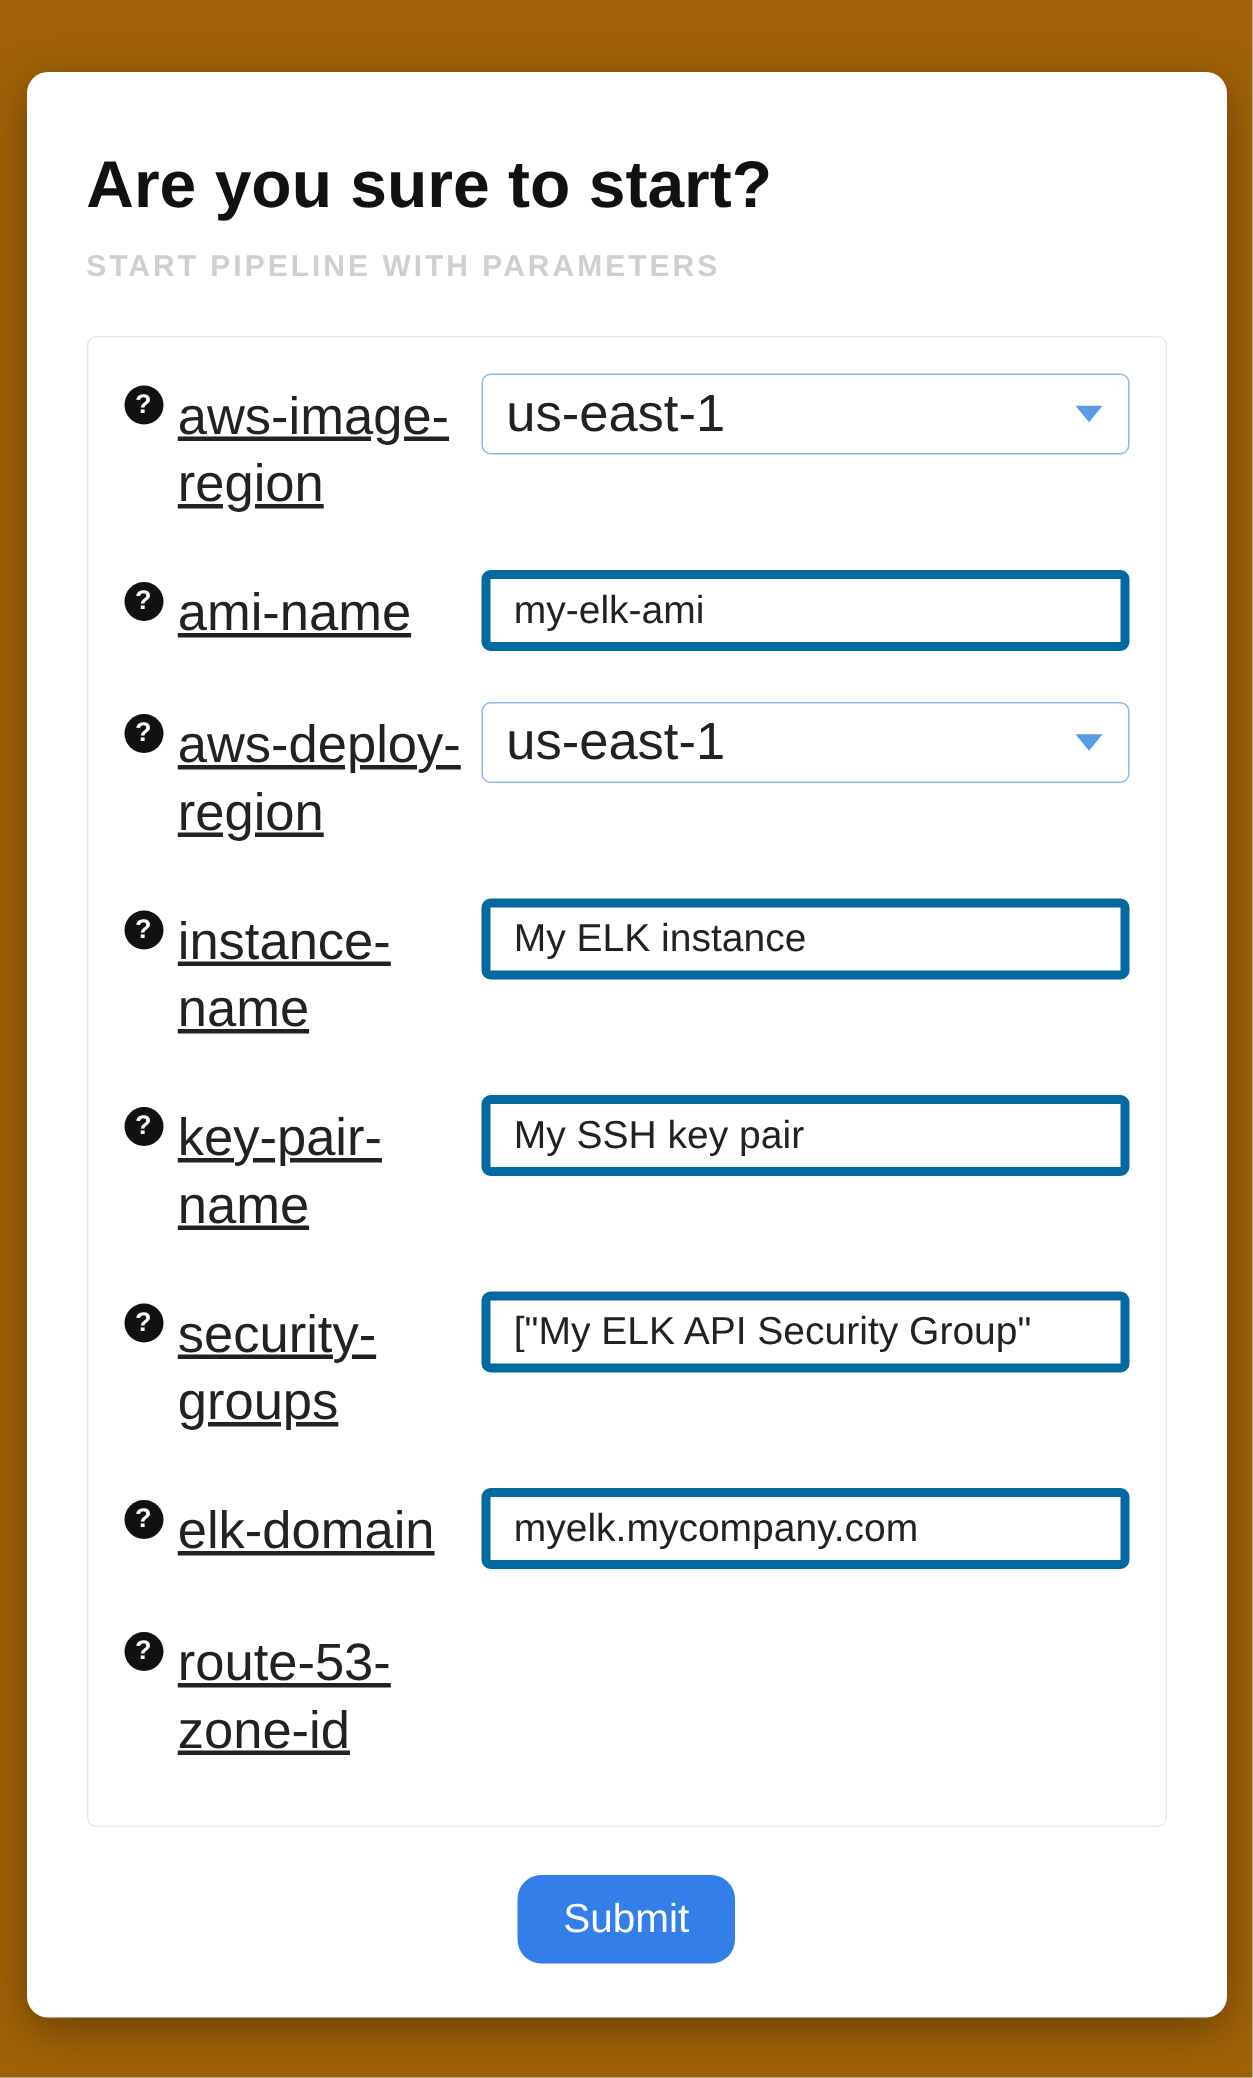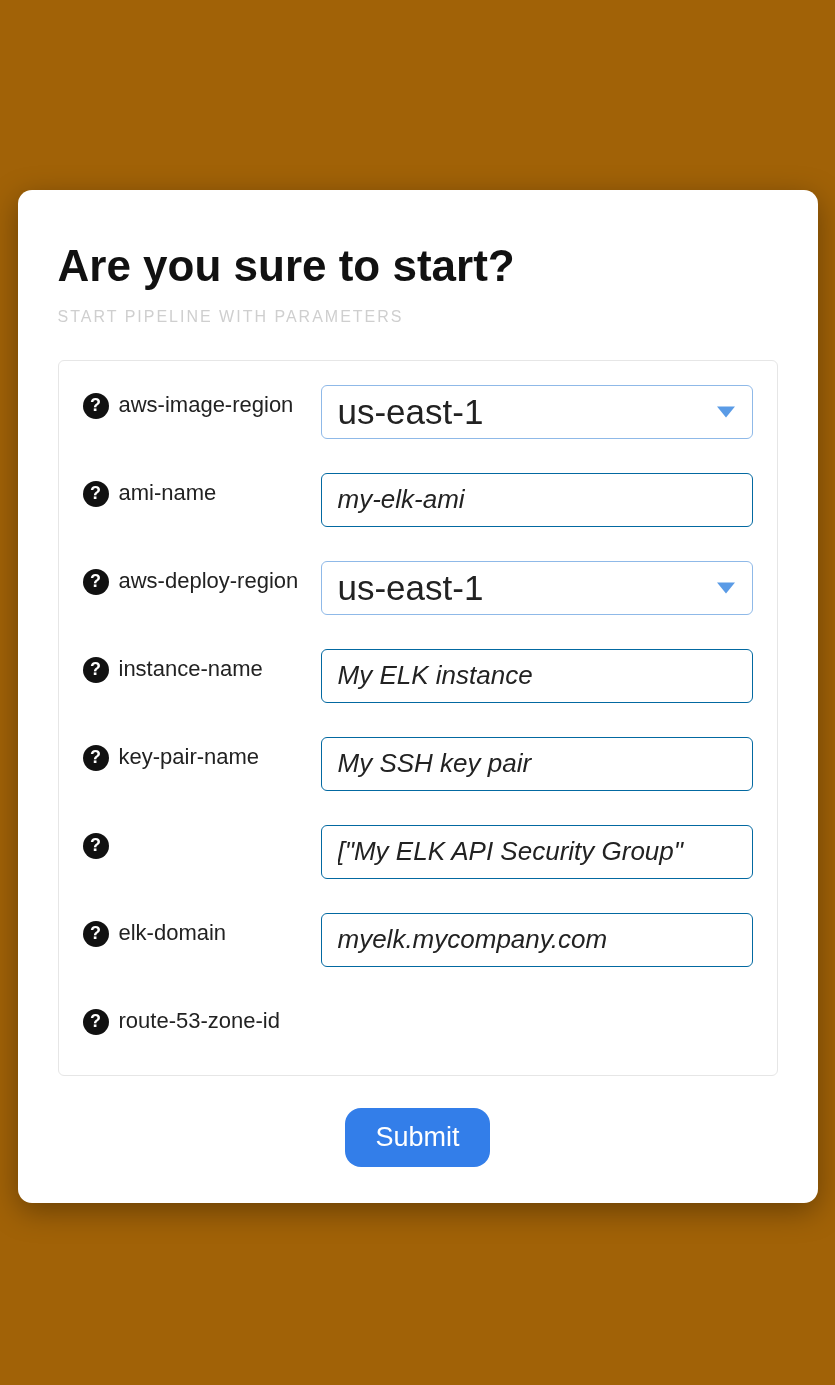--- a/index.html
+++ b/index.html
@@ -29,22 +29,22 @@
     padding: 40px 40px 36px 40px;
   }
   .modal-title {
     font-size: 44px;
     font-weight: 700;
     color: #111;
     margin: 12px 0 18px 0;
     line-height: 1.1;
   }
   .modal-subtitle {
-    font-size: 16px;
-    font-weight: 400;
+    font-size: 20px;
+    font-weight: 700;
     letter-spacing: 2px;
     color: #cfcfcf;
     text-transform: uppercase;
     margin-bottom: 34px;
   }
   .panel {
     border: 1px solid #e6e6e6;
     border-radius: 6px;
     padding: 24px 24px 30px 24px;
   }
@@ -98,39 +98,39 @@
     color: #fff;
     font-weight: 800;
     font-size: 18px;
     display: flex;
     align-items: center;
     justify-content: center;
     flex-shrink: 0;
     margin-top: 2px;
   }
   .label-text {
-    font-size: 22px;
+    font-size: 35px;
     color: #222;
     line-height: 1.3;
     word-break: break-word;
+    text-decoration: underline;
   }
   .input-col {
     flex: 1;
   }
   .text-input {
     width: 100%;
     height: 54px;
-    border: 1px solid #0369a1;
+    border: 6px solid #0369a1;
     border-radius: 6px;
     font-size: 26px;
     color: #222;
     padding: 16px 16px;
     outline: none;
     background: #fff;
-    font-style: italic;
   }
   .select-wrap {
     position: relative;
     width: 100%;
   }
   .select-input {
     width: 100%;
     height: 54px;
     border: 1px solid #8fb9e8;
     border-radius: 6px;
@@ -236,20 +236,21 @@
           <div class="label-text">key-pair-name</div>
         </div>
         <div class="input-col">
           <input class="text-input" type="text" value="My SSH key pair" style="">
         </div>
       </div>
 
       <div class="form-row">
         <div class="label-col">
           <div class="help-icon">?</div>
+          <div class="label-text">security-groups</div>
         </div>
         <div class="input-col">
           <input class="text-input" type="text" value="[&quot;My ELK API Security Group&quot;" style="">
         </div>
       </div>
 
       <div class="form-row">
         <div class="label-col">
           <div class="help-icon">?</div>
           <div class="label-text">elk-domain</div>

